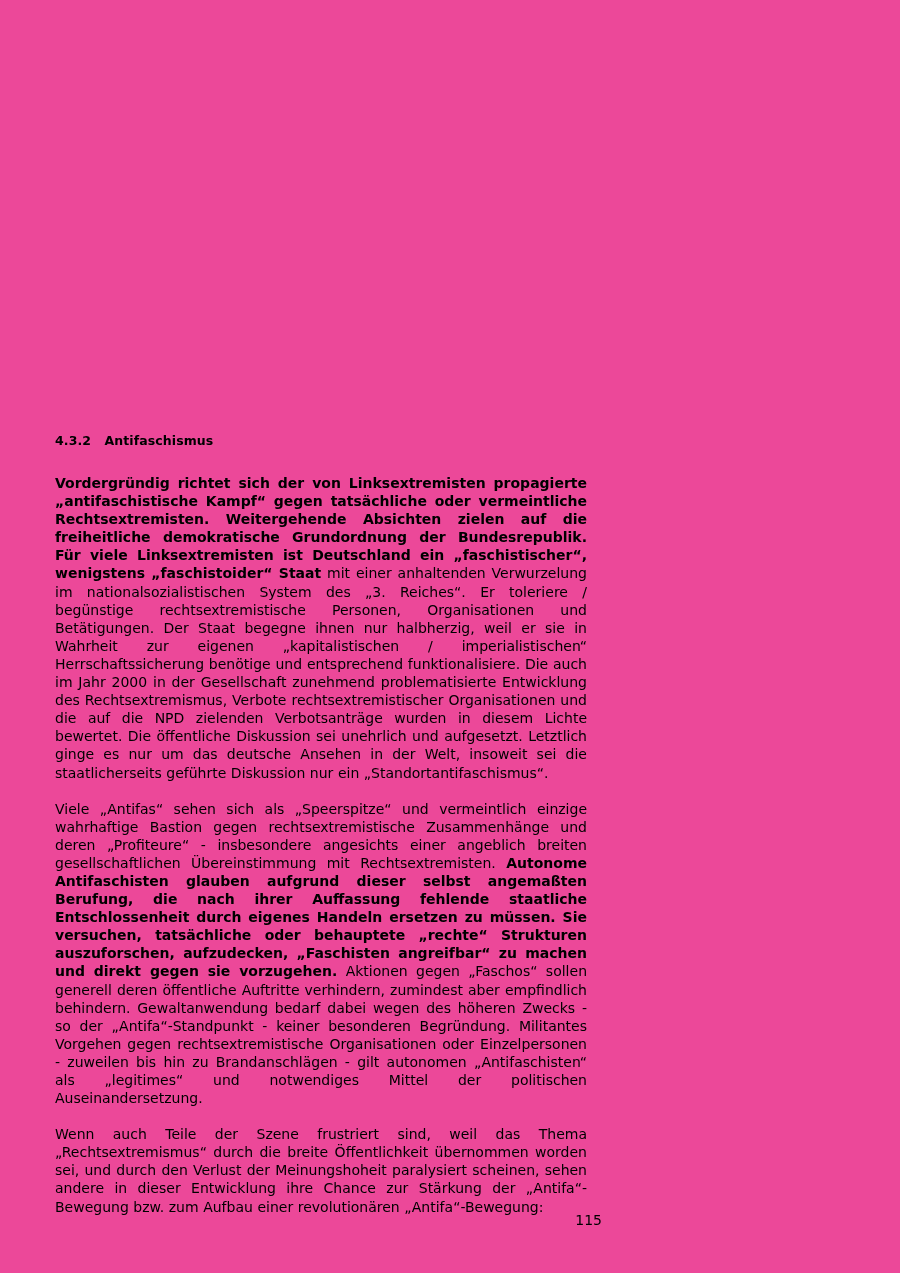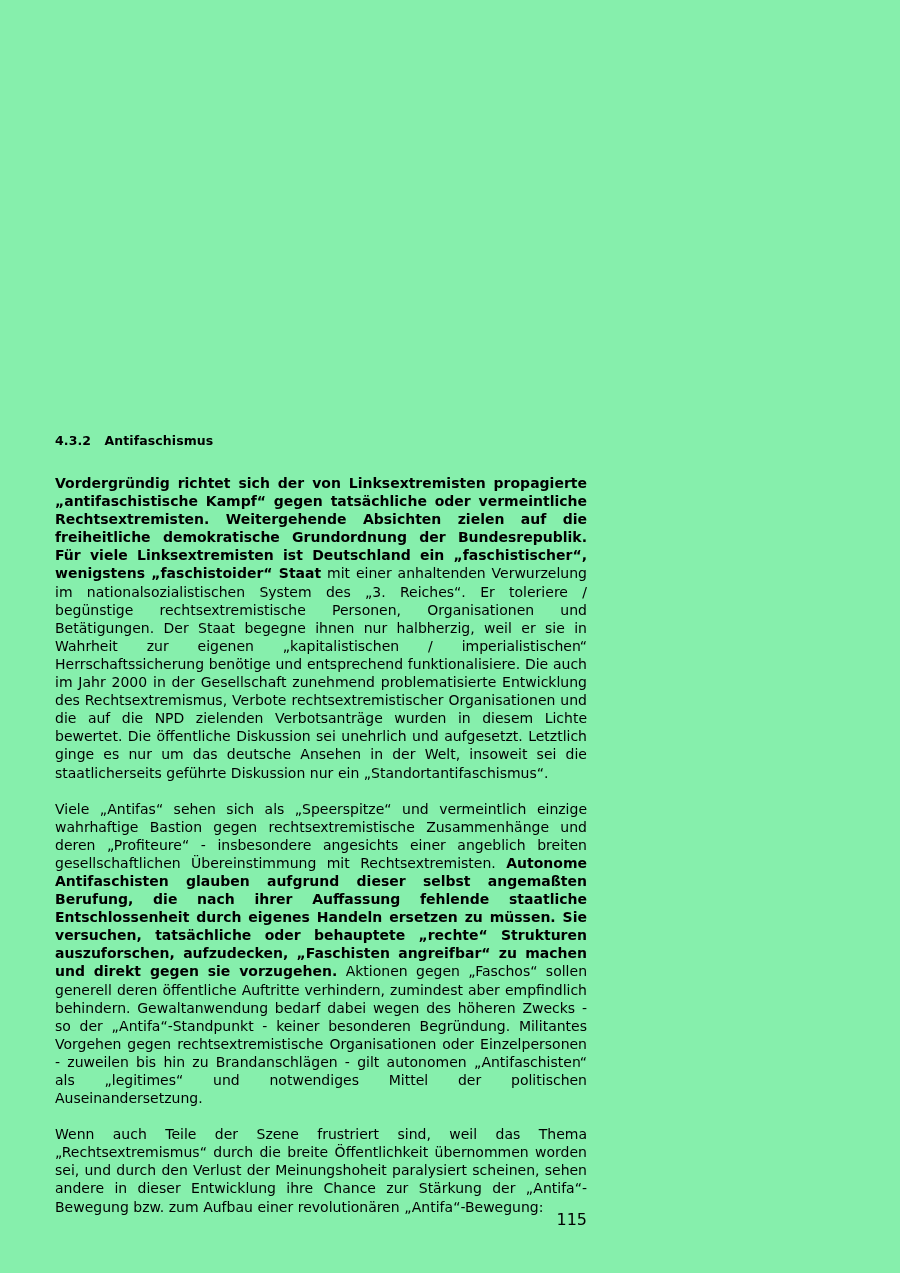--- a/index.html
+++ b/index.html
@@ -15,21 +15,21 @@
     font-family: "DejaVu Sans", "Liberation Sans", sans-serif;
     color: #000000;
     overflow: hidden;
   }
   .page {
     position: absolute;
     left: 0;
     top: 0;
     width: 900px;
     height: 1273px;
-    background: #86efac;
+    background: #ec4899;
   }
   .content {
     position: absolute;
     left: 55px;
     top: 433px;
     width: 532px;
   }
   .section-heading {
     font-size: 12.5px;
     font-weight: bold;
@@ -52,25 +52,25 @@
     margin-bottom: 4px;
   }
   .para b {
     font-weight: bold;
   }
   .para-3 {
     text-align: justify;
   }
   .folio {
     position: absolute;
-    left: 0;
+    left: 15px;
     top: 1211px;
     width: 587px;
     text-align: right;
-    font-size: 16px;
+    font-size: 14px;
     line-height: 18px;
     color: #000000;
   }
 </style>
 </head>
 <body>
 
 <div class="page">
 
   <div class="content">

